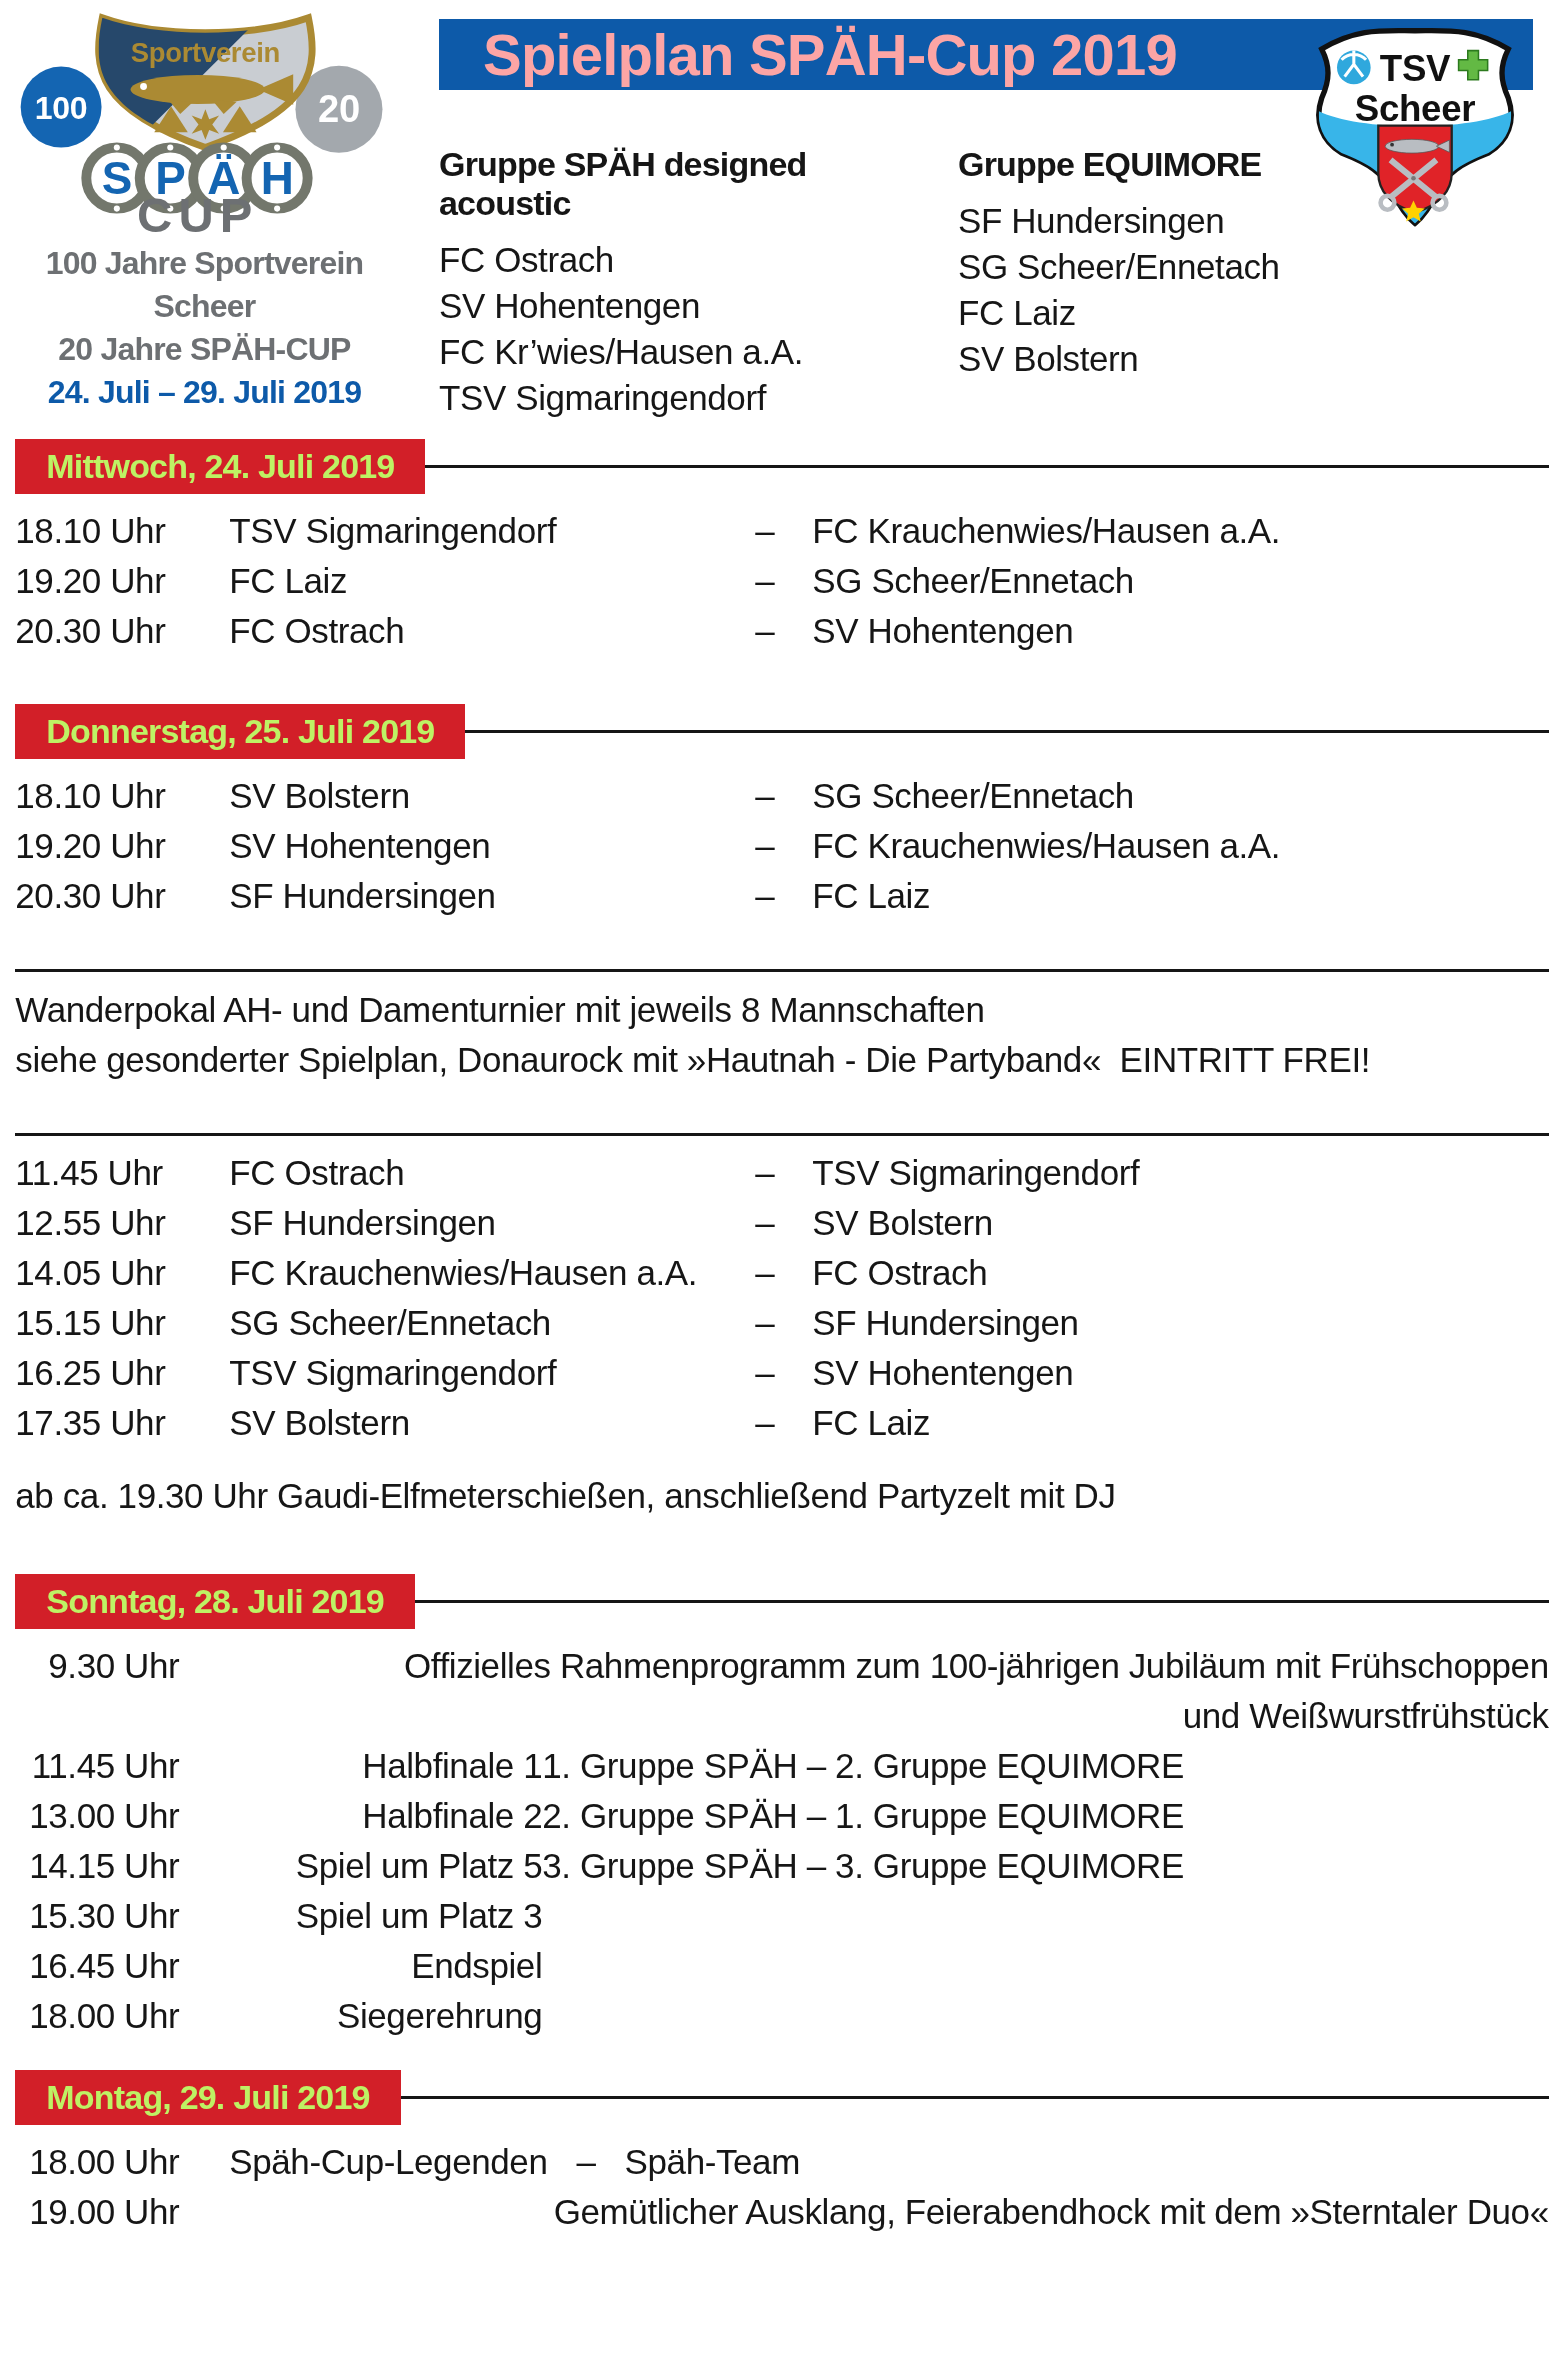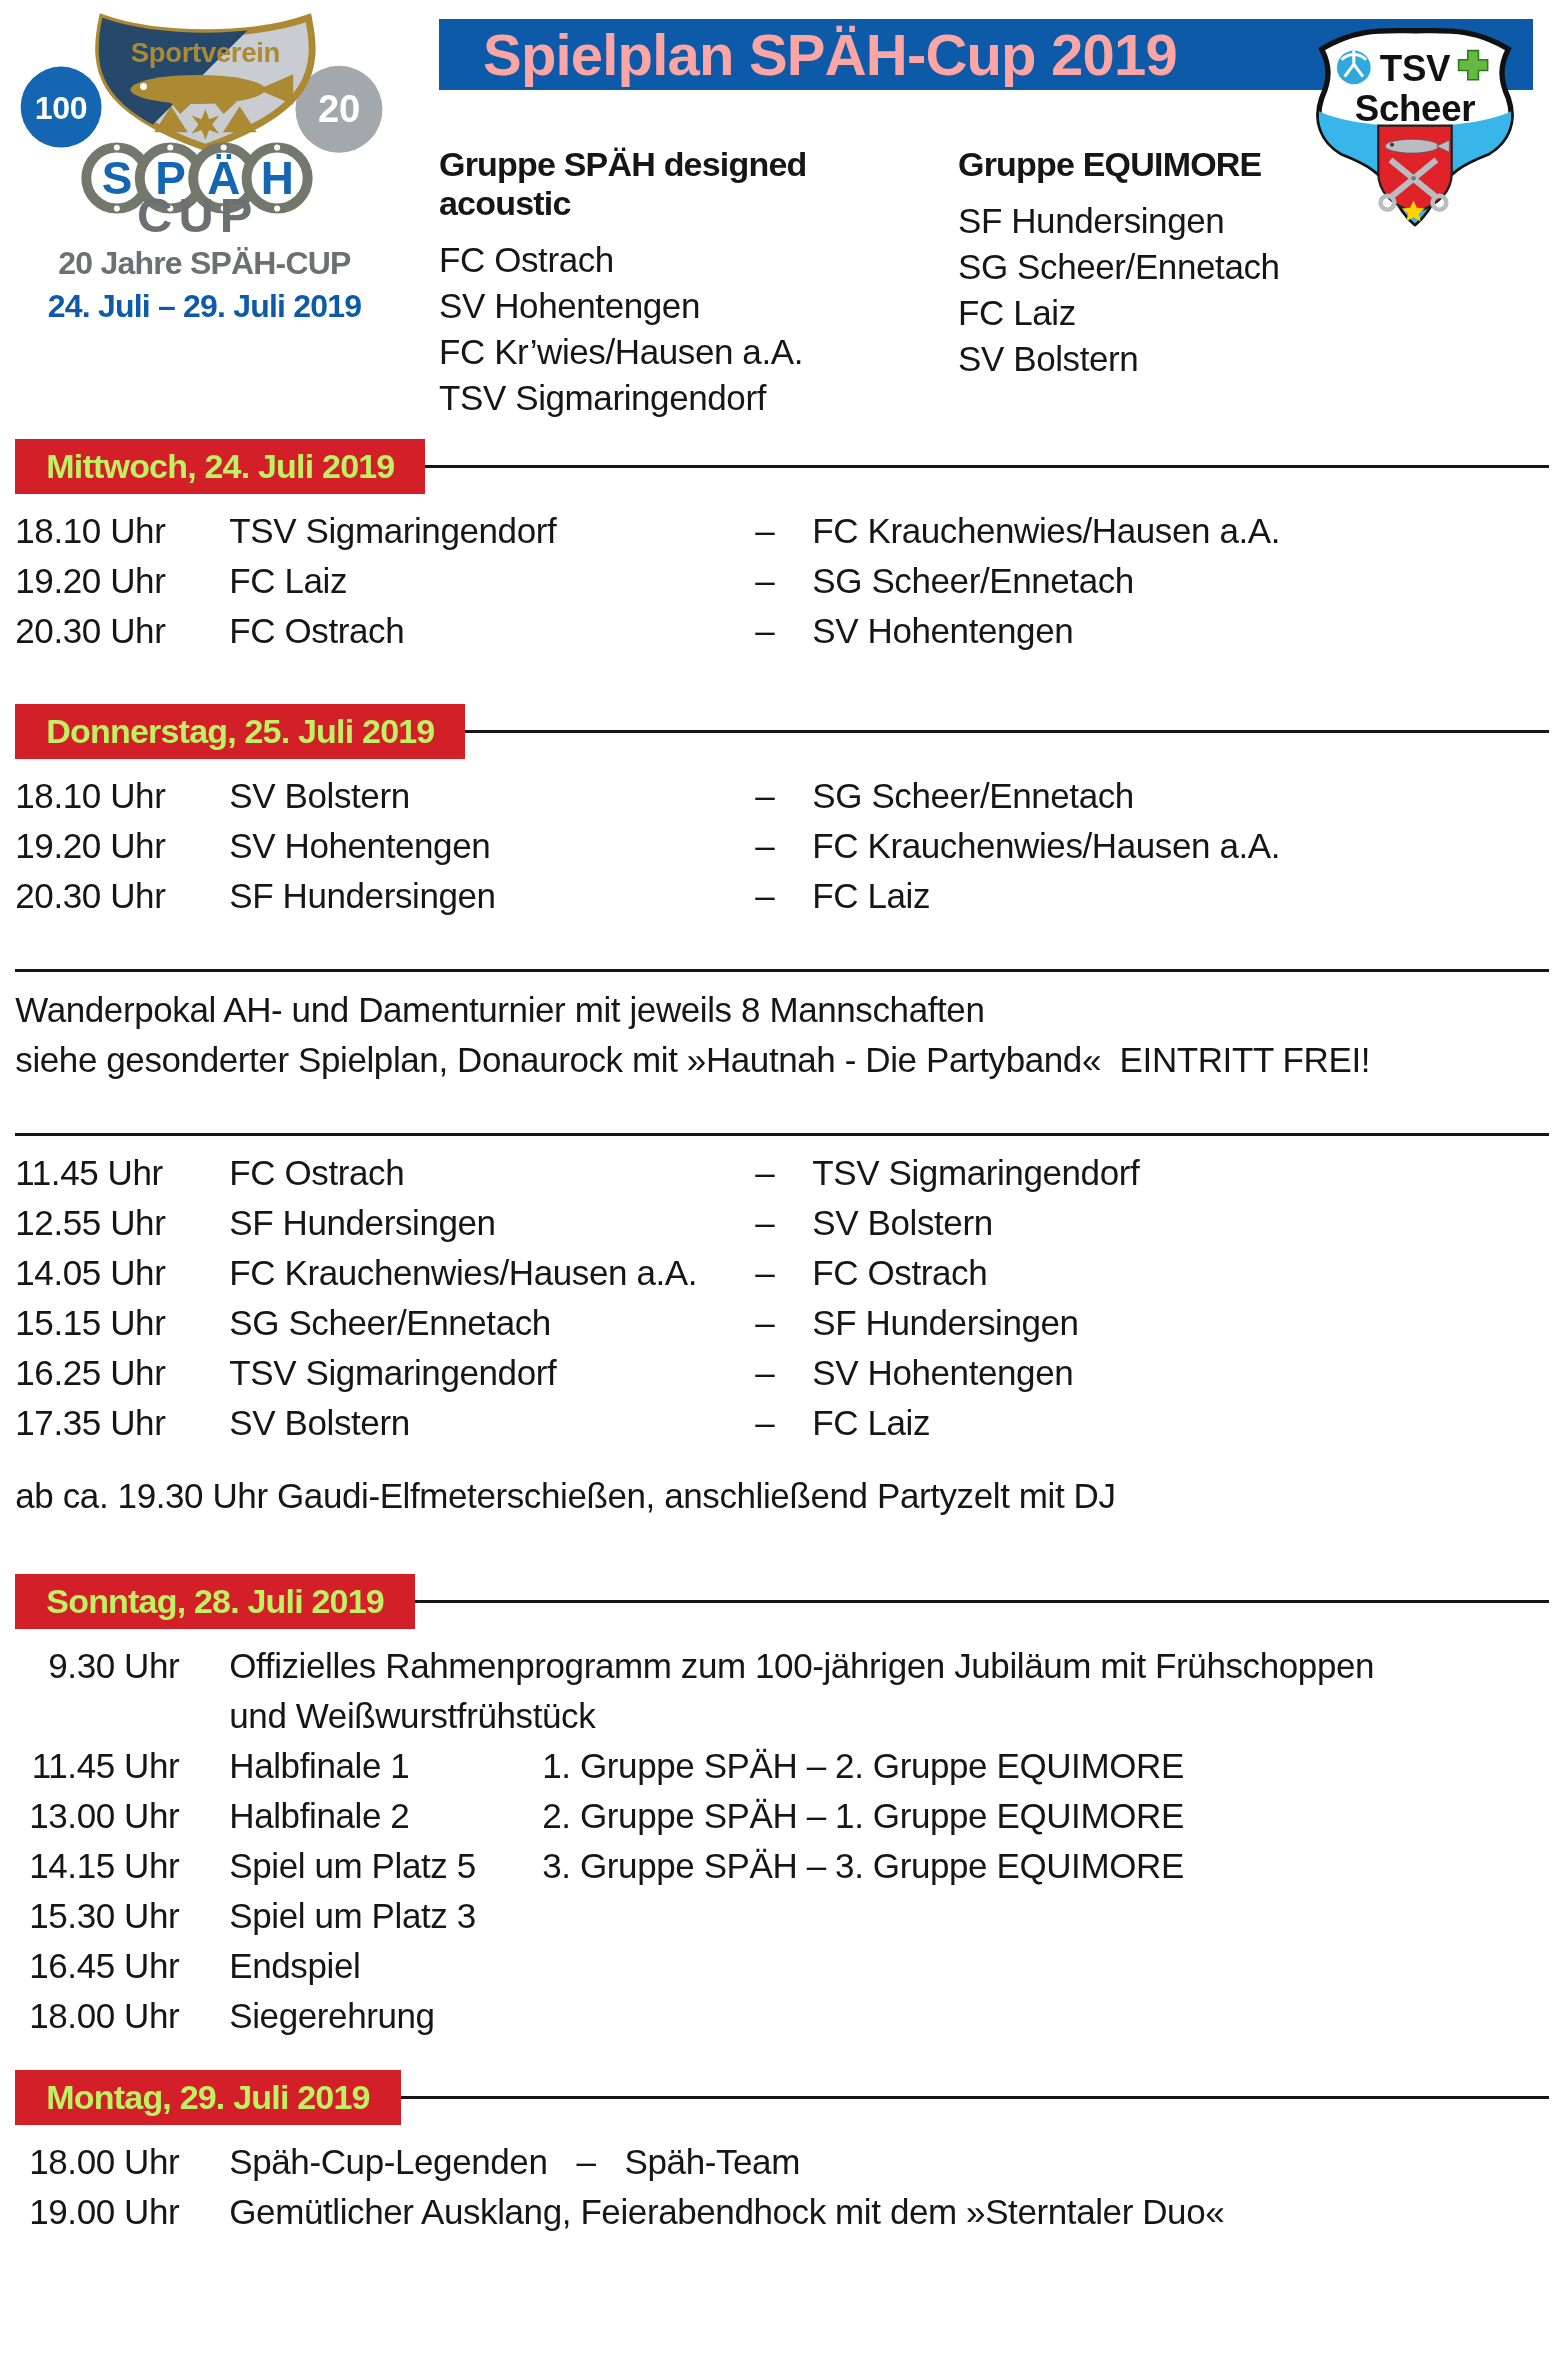--- a/index.html
+++ b/index.html
@@ -30,21 +30,21 @@
   .banner{background:var(--red);color:#bef264;font-weight:bold;font-size:34px;line-height:55px;padding:0 31px;white-space:nowrap;letter-spacing:-0.8px;}
   .rule{flex:1;border-top:3.1px solid #161616;}
   .rows{margin:12.2px 15.3px 0;}
   .mrow{display:grid;grid-template-columns:164px 561px 49px auto;font-size:35px;line-height:50px;}
   .mrow .t{text-align:left;white-space:nowrap;}
   .mrow .h{padding-left:50px;white-space:nowrap;}
   .mrow .d{text-align:center;}
   .mrow .a{padding-left:23px;white-space:nowrap;}
   .erow{display:grid;grid-template-columns:164px 363px auto;font-size:35px;line-height:50px;}
   .erow .t{text-align:right;white-space:nowrap;}
-  .erow .l{padding-left:50px;white-space:nowrap;}
+  .erow .l{padding-left:50px;white-space:nowrap;text-align:right;}
   .erow .l.wide{grid-column:2/4;}
   .erow .det{white-space:nowrap;}
   .duo{display:flex;gap:29px;padding-left:50px;grid-column:2/4;}
   .note,.sfooter{font-size:35px;line-height:50px;margin:0 15.3px;white-space:pre-wrap;}
   .notes{margin-top:12.2px;}
   .sfooter{margin-top:23px;}
   .day.m-mi{margin-top:27px;}
   .day.m-do{margin-top:48px;}
   .day.m-fr{margin-top:48px;}
   .day.m-sa{margin-top:48px;}
@@ -93,20 +93,21 @@
       </g>
       <text x="137" y="249" font-size="60" font-weight="bold" fill="#1465b2" text-anchor="middle">S</text>
       <text x="207" y="249" font-size="60" font-weight="bold" fill="#1465b2" text-anchor="middle">P</text>
       <text x="277" y="249" font-size="60" font-weight="bold" fill="#1465b2" text-anchor="middle">Ä</text>
       <text x="347" y="249" font-size="60" font-weight="bold" fill="#1465b2" text-anchor="middle">H</text>
       <text x="64" y="150" font-size="42" font-weight="bold" fill="#fff" text-anchor="middle">100</text>
       <text x="428" y="155" font-size="50" font-weight="bold" fill="#fff" text-anchor="middle">20</text>
       <text x="243" y="299" font-size="64" font-weight="bold" fill="#6d7073" text-anchor="middle" letter-spacing="8">CUP</text>
     </svg>
     <div class="captions">
+      <div>100 Jahre Sportverein Scheer</div>
       <div>20 Jahre SPÄH-CUP</div>
       <div class="cap-date">24. Juli – 29. Juli 2019</div>
     </div>
   </div>
 
   <div class="title-banner">
     <span class="title-text">Spielplan SPÄH-Cup 2019</span>
   </div>
 
   <div class="tsv-logo">

